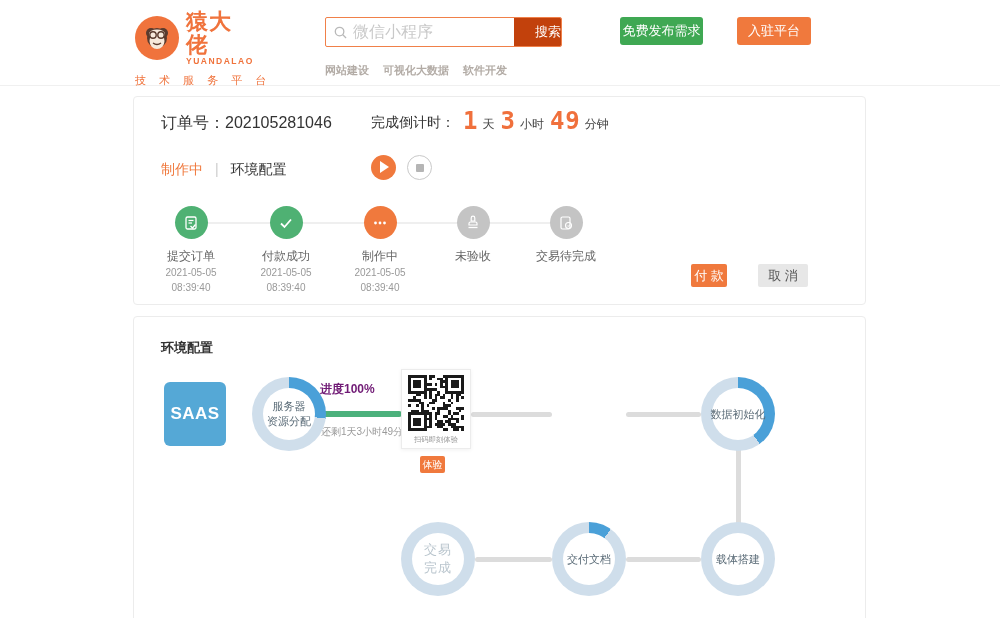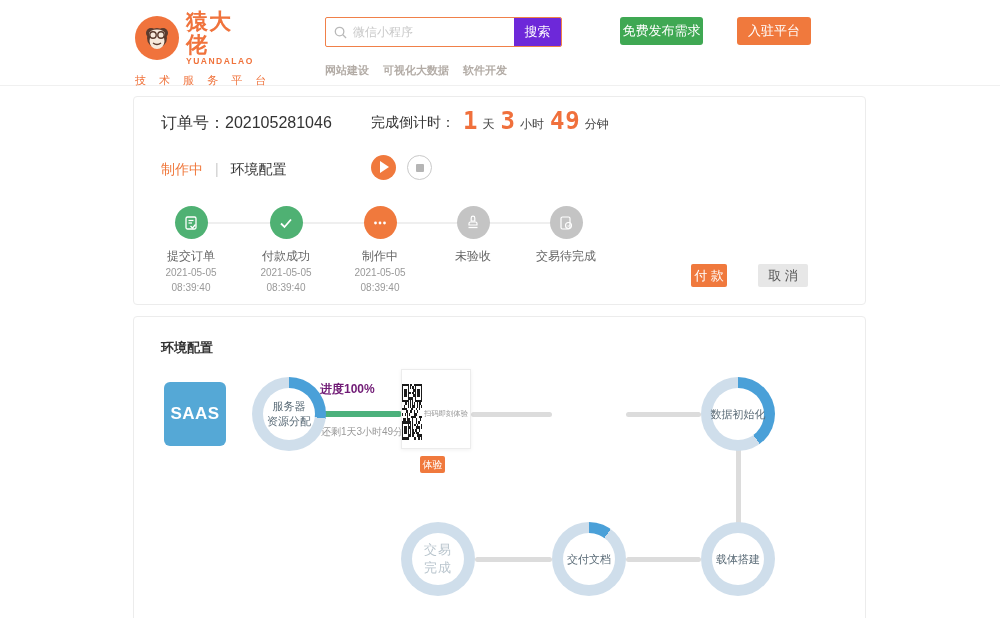--- a/index.html
+++ b/index.html
@@ -12,23 +12,23 @@
   .logo-row { display:flex; align-items:center; gap:7px; }
   .logo-icon { width:44px; height:44px; border-radius:50%; background:#f0733c; flex:0 0 auto;
     display:flex; align-items:center; justify-content:center; }
   .logo-text-cn { font-size:22px; font-weight:bold; color:#f0733c; line-height:1.05; letter-spacing:1px; }
   .logo-text-en { font-size:8.5px; font-weight:bold; color:#f0733c; letter-spacing:1.5px; }
   .logo-tagline { margin-top:7px; font-size:11px; color:#f0733c; letter-spacing:5px; white-space:nowrap; }
 
   .search-wrap { position:absolute; left:325px; top:17px; }
   .search-box { display:flex; width:237px; height:30px; border:1px solid #f08049; border-radius:2px; overflow:hidden; background:#fff; }
   .search-input-area { flex:1; display:flex; align-items:center; padding-left:8px; gap:6px; }
-  .search-input-area input { border:none; outline:none; width:140px; font-size:12px; color:#666; }
+  .search-input-area input { border:none; outline:none; width:140px; font-size:16px; color:#666; }
   .search-input-area input::placeholder { color:#c9c9c9; }
-  .search-btn { width:47px; background:#6d28d9; color:#fff; font-size:13px; border:none; cursor:pointer; }
+  .search-btn { width:47px; background:#c2410c; color:#fff; font-size:13px; border:none; cursor:pointer;text-align:right; }
   .search-links { display:flex; gap:14px; margin-top:16px; font-size:11px; color:#b3aca6;font-weight:bold; }
   .search-links span { cursor:pointer; }
 
   .btn-publish { position:absolute; left:620px; top:17px; width:83px; height:28px; background:#3fa853;
     color:#fff; border:none; border-radius:3px; font-size:13px; cursor:pointer; }
   .btn-join { position:absolute; left:737px; top:17px; width:74px; height:28px; background:#f0793d;
     color:#fff; border:none; border-radius:3px; font-size:13px; cursor:pointer; }
 
   
   .card { position:absolute; left:133px; width:733px; background:#fff; border:1px solid #ececec; border-radius:4px; }
@@ -82,21 +82,21 @@
   .connector { position:absolute; background:#dcdcdc; border-radius:3px; }
   .conn-h { height:5px; }
   .conn-v { width:5px; }
   .conn-green { position:absolute; height:6px; background:#4cb17c; border-radius:3px; }
 
   .progress-label { position:absolute; left:186px; top:64px; width:84px; text-align:left;
     font-size:12px; font-weight:bold; color:#701a75; }
   .remaining-label { position:absolute; left:180px; top:108px; width:96px; text-align:center; font-size:10px; color:#999; }
 
   .qr-box { position:absolute; left:267px; top:52px; width:70px; height:80px; background:#fff;
-    border:1px solid #ececec; box-shadow:0 1px 4px rgba(0,0,0,.06); display:flex; flex-direction:row; align-items:center; padding-top:5px; }
+    border:1px solid #ececec; box-shadow:0 1px 4px rgba(0,0,0,.06); display:flex; flex-direction:column; align-items:center; padding-top:5px; }
   .qr-grid { width:56px; height:56px; display:grid; grid-template-columns:repeat(21,1fr); grid-template-rows:repeat(21,1fr); background:#fff; }
   .qr-grid i { display:block; }
   .qr-grid i.d { background:#1a1a1a; }
   .qr-caption { margin-top:3px; font-size:8px; color:#999; transform:scale(.92); white-space:nowrap; }
   .btn-try { position:absolute; left:286px; top:139px; width:25px; height:17px; background:#f0793d;
     color:#fff; border:none; border-radius:2px; font-size:10px; cursor:pointer; line-height:1; }
 </style>
 </head>
 <body>
 

